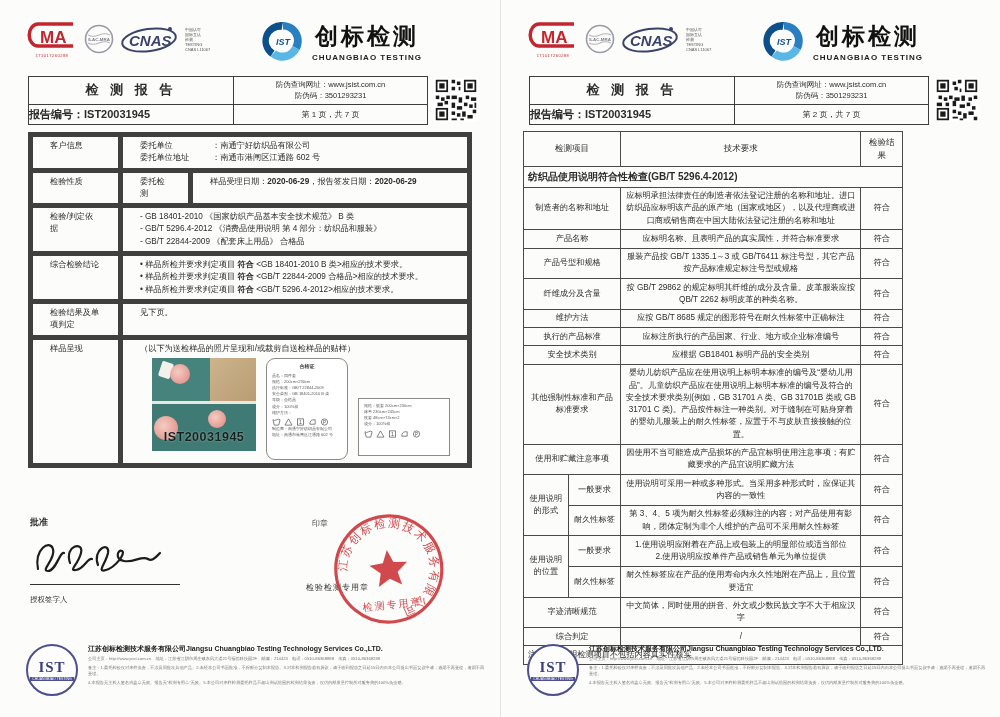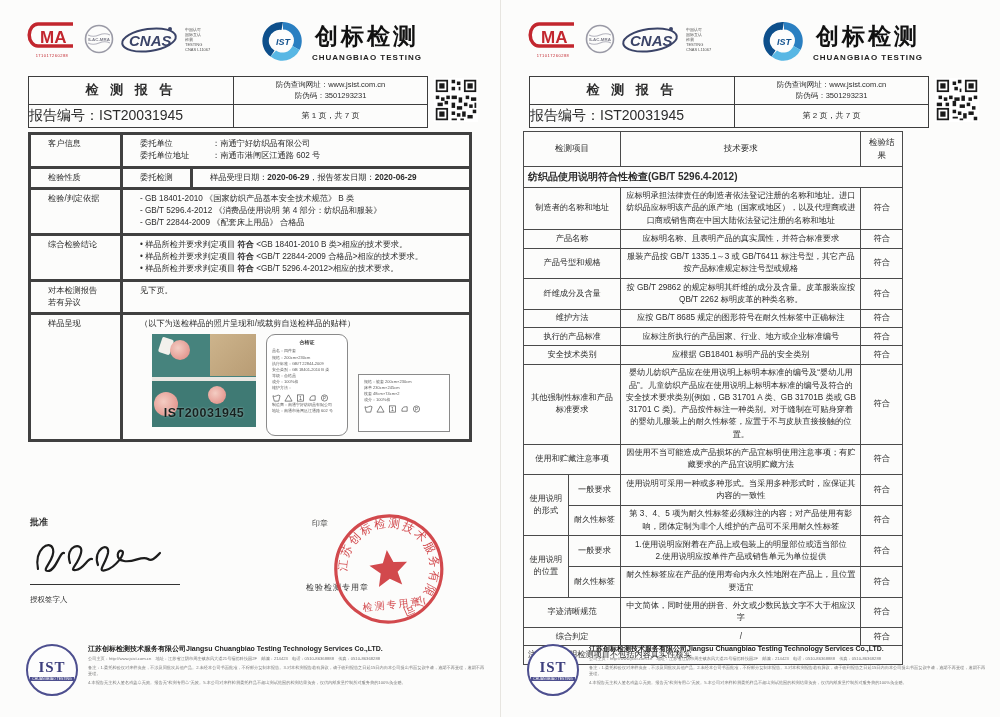--- a/index.html
+++ b/index.html
@@ -17,27 +17,27 @@
   .brandblock{position:absolute;top:20px;left:262px;display:flex;align-items:center;gap:8px}
   .brand-text{text-align:center}
   .brand-title{font-size:23px;font-weight:bold;letter-spacing:3px;color:#111;font-family:"Liberation Serif",serif}
   .brand-sub{font-size:8px;font-weight:bold;letter-spacing:1px;color:#222;margin-top:1px}
 
   
   .hdrtable{position:absolute;top:76px;left:28px;border-collapse:collapse;width:400px}
   .hdrtable td{border:1.5px solid #3d3d3d;padding:2px 0}
   .rpt-title{font-size:13px;font-weight:bold;letter-spacing:4px;text-align:center;width:205px}
   .anti{font-size:7.5px;text-align:center;line-height:1.5}
-  .rpt-no{font-size:14px;font-weight:normal;padding-left:12px}
+  .rpt-no{font-size:11px;font-weight:bold;padding-left:12px}
   .pgno{font-size:8px;text-align:center}
   .qr{position:absolute;top:78px;left:434px;width:44px;height:44px}
 
   
   .main1{position:absolute;top:132px;left:28px;width:444px;border-collapse:collapse;font-size:8.2px}
-  .main1 td{border:3px solid #404040;padding:3px 17px;vertical-align:top;line-height:1.5}
+  .main1 td{border:5px solid #404040;padding:3px 17px;vertical-align:top;line-height:1.5}
   .lblcol{width:92px}
   .kv{display:flex}
   .kv .k{width:72px;flex:none}
   .blist div{white-space:nowrap}
   b.ok{font-weight:bold}
 
   
   .sampwrap{display:flex;gap:10px;margin-top:3px;padding-left:12px}
   .photo{position:relative;width:104px;height:93px;background:
     linear-gradient(180deg,#46837d 0 46%,#e9e7e2 46% 50%,#3f7a74 50% 100%);flex:none}
@@ -213,21 +213,21 @@
       </tr>
       <tr>
         <td class="lblcol">综合检验结论</td>
         <td colspan="2" class="blist">
           <div><span>• 样品所检并要求判定项目 </span><b class="ok">符合</b><span> &lt;GB 18401-2010 B 类&gt;相应的技术要求。</span></div>
           <div><span>• 样品所检并要求判定项目 </span><b class="ok">符合</b><span> &lt;GB/T 22844-2009 合格品&gt;相应的技术要求。</span></div>
           <div><span>• 样品所检并要求判定项目 </span><b class="ok">符合</b><span> &lt;GB/T 5296.4-2012&gt;相应的技术要求。</span></div>
         </td>
       </tr>
       <tr>
-        <td class="lblcol">对本检测报告若有异议</td>
+        <td class="lblcol">检验结果及单项判定</td>
         <td colspan="2">见下页。</td>
       </tr>
       <tr>
         <td class="lblcol">样品呈现</td>
         <td colspan="2" style="height:126px">
           <div class="caption">（以下为送检样品的照片呈现和/或裁剪自送检样品的贴样）</div>
           <div class="sampwrap">
             <div class="photo">
               <div class="beige"></div>
               <div class="tagw"></div>

